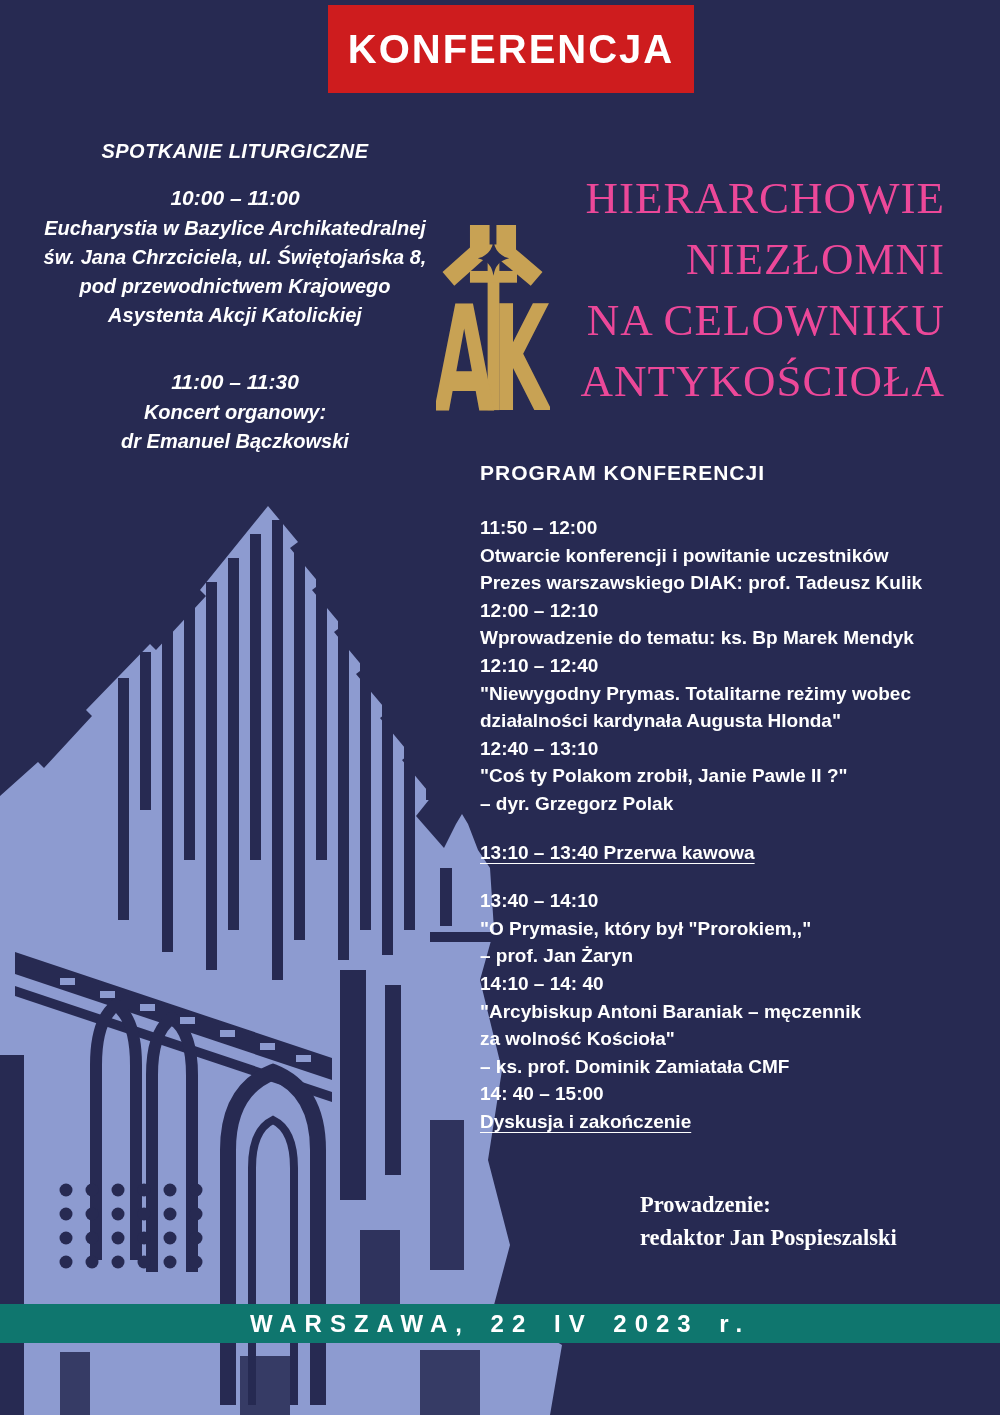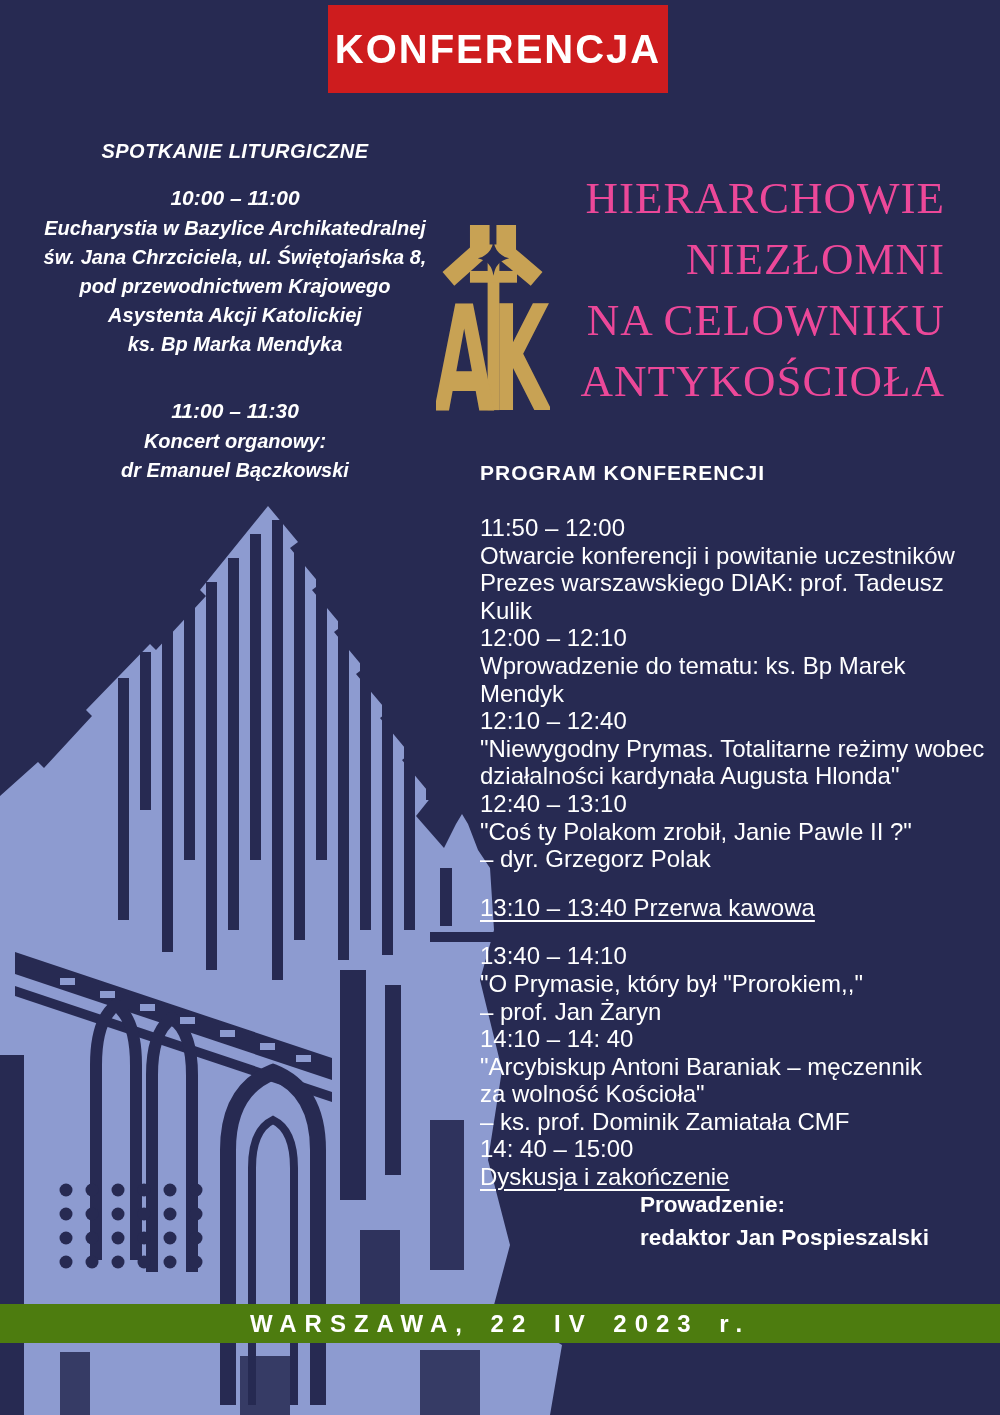--- a/index.html
+++ b/index.html
@@ -3,21 +3,21 @@
 <meta charset="utf-8">
 <style>
   html,body{margin:0;padding:0;background:#14152e;}
   #poster{
     position:relative;width:1000px;height:1415px;overflow:hidden;
     background:#272a52;color:#fff;
     font-family:"Liberation Sans",sans-serif;
   }
   
   .top-banner{
-    position:absolute;left:328px;top:5px;width:340px;height:88px;
+    position:absolute;left:328px;top:5px;width:366px;height:88px;
     background:#ce1c1e;display:flex;flex-direction:column;align-items:center;justify-content:center;
     z-index:3;
   }
   .top-banner .t1{font-size:40px;font-weight:bold;letter-spacing:2px;line-height:42px;}
   .top-banner .t2{font-size:34px;font-weight:400;line-height:36px;letter-spacing:0.5px;}
   
   .organizers{position:absolute;left:737px;top:16px;width:250px;z-index:3;}
   .organizers .oh{font-size:15px;font-weight:bold;margin-bottom:3px;}
   .organizers .oi{font-size:15px;font-weight:bold;line-height:20px;}
   
@@ -28,29 +28,29 @@
   .liturgy .gap-big{margin-top:40px;}
   
   .main-title{
     position:absolute;right:55px;top:168px;text-align:right;z-index:3;
     font-family:"Liberation Serif",serif;color:#ec4899;
     font-size:45px;line-height:61px;letter-spacing:1px;font-weight:400;
   }
   
   .program{position:absolute;left:480px;top:461px;width:512px;text-align:left;z-index:3;}
   .program .ph{font-size:21px;font-weight:bold;letter-spacing:1px;margin-bottom:29px;}
-  .program .pi{font-size:24px;font-weight:normal;line-height:27.6px;}
+  .program .pi{font-size:19px;font-weight:bold;line-height:27.6px;}
   .program .u{text-decoration:underline;text-underline-offset:4px;}
   .program .gap{margin-top:21px;}
   
-  .moderation{position:absolute;left:640px;top:1188px;text-align:left;z-index:3;}
+  .moderation{position:absolute;left:640px;top:1188px;text-align:left;z-index:3;font-family:Liberation Serif, serif;}
   .moderation div{font-size:22.5px;font-weight:bold;line-height:33px;}
   
   .bottom-band{
-    position:absolute;left:0;top:1304px;width:1000px;height:39px;background:#4d7c0f;
+    position:absolute;left:0;top:1304px;width:1000px;height:39px;background:#0f766e;
     display:flex;align-items:center;justify-content:center;z-index:4;
   }
   .bottom-band .bt{font-size:24px;font-weight:bold;letter-spacing:8px;word-spacing:6px;}
   
   .church{position:absolute;left:0;top:500px;z-index:1;}
   .ak-logo{position:absolute;left:436px;top:219px;z-index:3;}
 </style>
 </head>
 <body>
 
@@ -150,21 +150,20 @@
   </div>
 
 
   <div class="liturgy">
     <div class="lh">SPOTKANIE LITURGICZNE</div>
     <div class="time">10:00 – 11:00</div>
     <div class="ln">Eucharystia w Bazylice Archikatedralnej</div>
     <div class="ln">św. Jana Chrzciciela, ul. Świętojańska 8,</div>
     <div class="ln">pod przewodnictwem Krajowego</div>
     <div class="ln">Asystenta Akcji Katolickiej</div>
-    <div class="ln">ks. Bp Marka Mendyka</div>
     <div class="time gap-big">11:00 – 11:30</div>
     <div class="ln">Koncert organowy:</div>
     <div class="ln">dr Emanuel Bączkowski</div>
   </div>
 
   <svg class="ak-logo" width="114" height="196" viewBox="0 0 115 200" aria-hidden="true">
     <g fill="#c8a254">
       <path d="M34,6 h20 v30 l-36,32 -12,-14 28,-25 z"></path>
       <path d="M61,6 h20 v25 l27,23 -12,14 -35,-29 z"></path>
       <rect x="52" y="26" width="12" height="169"></rect>

